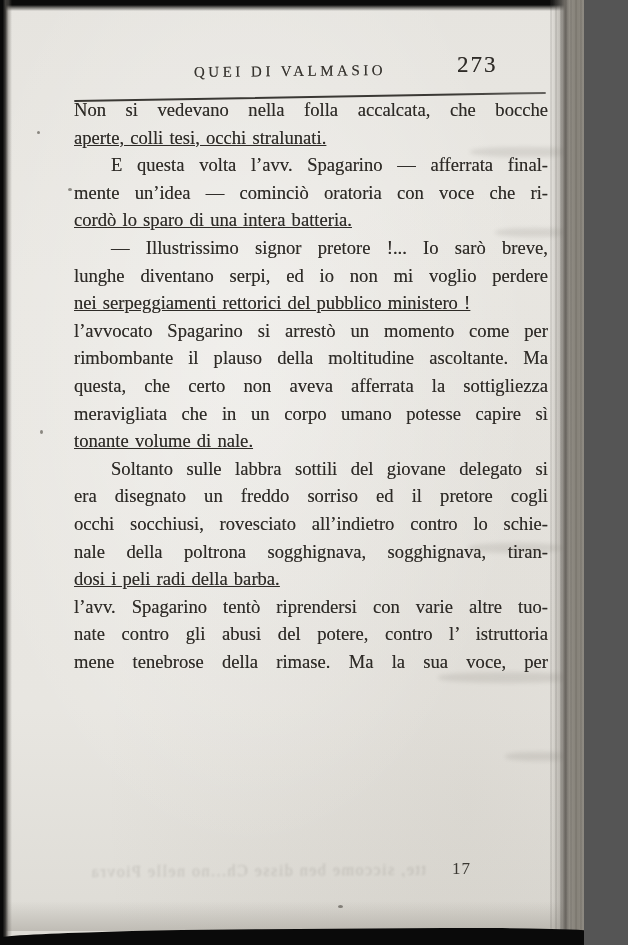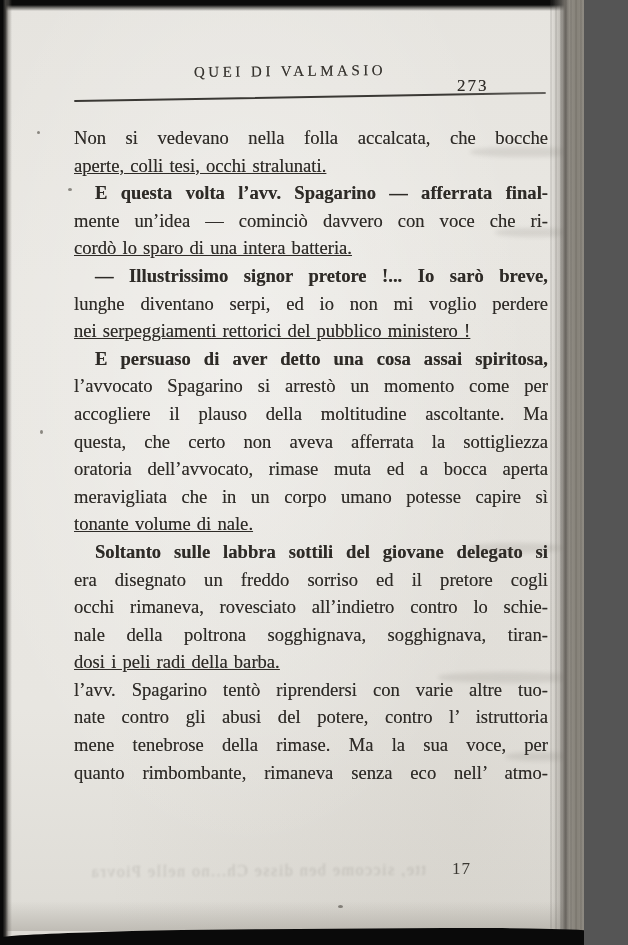--- a/index.html
+++ b/index.html
@@ -22,31 +22,31 @@
       repeating-linear-gradient(90deg, rgba(60,57,52,.12) 0 2px, rgba(60,57,52,0) 2px 5px),
       linear-gradient(90deg, rgba(150,146,139,0) 0, rgba(150,146,139,.45) 28%, #6e6a64 44%, #918d85 58%, #868279 78%, #8e8a82 100%);}
   .band-bottom{position:absolute;left:-12px;right:-12px;bottom:-8px;height:24px;background:#0a0a0a;
     transform:rotate(-0.35deg);border-radius:45% 25% 0 0 / 9px 5px 0 0;}
   .bottom-shade{position:absolute;left:0;right:0;bottom:14px;height:30px;
     background:linear-gradient(180deg, rgba(120,114,104,0) 0, rgba(120,114,104,.30) 100%);}
   
   .running-head{position:absolute;top:63px;left:120px;width:340px;text-align:center;
     font-size:15px;letter-spacing:3.5px;color:#36332e;transform:rotate(-0.6deg);
     text-shadow:0 0 .5px rgba(45,42,38,.55);}
-  .folio{position:absolute;top:76px;left:457px;font-size:17px;letter-spacing:2px;color:#2f2c28;
+  .folio{position:absolute;top:52px;left:457px;font-size:23px;letter-spacing:2px;color:#2f2c28;
     text-shadow:0 0 .5px rgba(45,42,38,.5);font-family:Liberation Serif, serif;}
   .head-rule{position:absolute;top:96px;left:74px;width:472px;height:2px;background:
     linear-gradient(90deg,#3a3834 0 80%, rgba(58,56,52,.75) 100%);transform:rotate(-1deg);border-radius:1px;}
   
-  .text-flow{position:absolute;top:124px;left:74px;width:474px;
+  .text-flow{position:absolute;top:96px;left:74px;width:474px;
     font-size:18.6px;line-height:27.6px;word-spacing:1.5px;color:#2e2b27;
     text-shadow:0 0 .6px rgba(42,39,35,.55);}
   .line{text-align:justify;text-align-last:justify;white-space:normal;}
   .line.endline{text-align-last:left;text-decoration:underline;}
-  .line.indent{margin-left:21px;font-weight:bold;}
+  .line.indent{margin-left:37px;}
   
   .sig{position:absolute;top:859px;left:452px;font-size:17px;letter-spacing:1px;color:#3a3731;}
   
   .ghost{position:absolute;transform:scaleX(-1) rotate(.4deg);filter:blur(1.1px);opacity:.17;
     color:#3f3b34;font-size:16px;letter-spacing:1.5px;white-space:nowrap;}
   .ghost-1{top:862px;left:72px;width:372px;text-align:center;}
   .smudge{position:absolute;filter:blur(2.2px);opacity:.12;background:#57524a;border-radius:45%;}
   .smudge-1{top:147px;left:470px;width:110px;height:10px;}
   .smudge-2{top:228px;left:495px;width:80px;height:9px;}
   .smudge-3{top:543px;left:468px;width:96px;height:10px;}
@@ -64,41 +64,38 @@
 <div class="scan">
 
   <div class="running-head">QUEI DI VALMASIO</div>
   <div class="folio">273</div>
   <div class="head-rule"></div>
 
   <div class="text-flow">
       <div class="line">Non si vedevano nella folla accalcata, che bocche</div>
       <div class="line endline">aperte, colli tesi, occhi stralunati.</div>
       <div class="line indent">E questa volta l’avv. Spagarino — afferrata final-</div>
-      <div class="line">mente un’idea — cominciò davvero con voce che ri-</div>
+      <div class="line">mente un’idea — cominciò oratoria con voce che ri-</div>
       <div class="line endline">cordò lo sparo di una intera batteria.</div>
       <div class="line indent">— Illustrissimo signor pretore !... Io sarò breve,</div>
       <div class="line">lunghe diventano serpi, ed io non mi voglio perdere</div>
       <div class="line endline">nei serpeggiamenti rettorici del pubblico ministero !</div>
-      <div class="line indent">E persuaso di aver detto una cosa assai spiritosa,</div>
       <div class="line">l’avvocato Spagarino si arrestò un momento come per</div>
-      <div class="line">accogliere il plauso della moltitudine ascoltante. Ma</div>
+      <div class="line">rimbombante il plauso della moltitudine ascoltante. Ma</div>
       <div class="line">questa, che certo non aveva afferrata la sottigliezza</div>
-      <div class="line">oratoria dell’avvocato, rimase muta ed a bocca aperta</div>
       <div class="line">meravigliata che in un corpo umano potesse capire sì</div>
       <div class="line endline">tonante volume di nale.</div>
       <div class="line indent">Soltanto sulle labbra sottili del giovane delegato si</div>
       <div class="line">era disegnato un freddo sorriso ed il pretore cogli</div>
-      <div class="line">occhi rimaneva, rovesciato all’indietro contro lo schie-</div>
+      <div class="line">occhi socchiusi, rovesciato all’indietro contro lo schie-</div>
       <div class="line">nale della poltrona sogghignava, sogghignava, tiran-</div>
       <div class="line endline">dosi i peli radi della barba.</div>
       <div class="line">l’avv. Spagarino tentò riprendersi con varie altre tuo-</div>
       <div class="line">nate contro gli abusi del potere, contro l’ istruttoria</div>
       <div class="line">mene tenebrose della rimase. Ma la sua voce, per</div>
-      <div class="line">quanto rimbombante, rimaneva senza eco nell’ atmo-</div>
     </div>
 
   <div class="sig">17</div>
 
   <div class="ghost ghost-1">tte, siccome ben disse Ch...no nelle Piovra</div>
 
   <div class="smudge smudge-1"></div>
   <div class="smudge smudge-2"></div>
   <div class="smudge smudge-3"></div>
   <div class="smudge smudge-4"></div>

